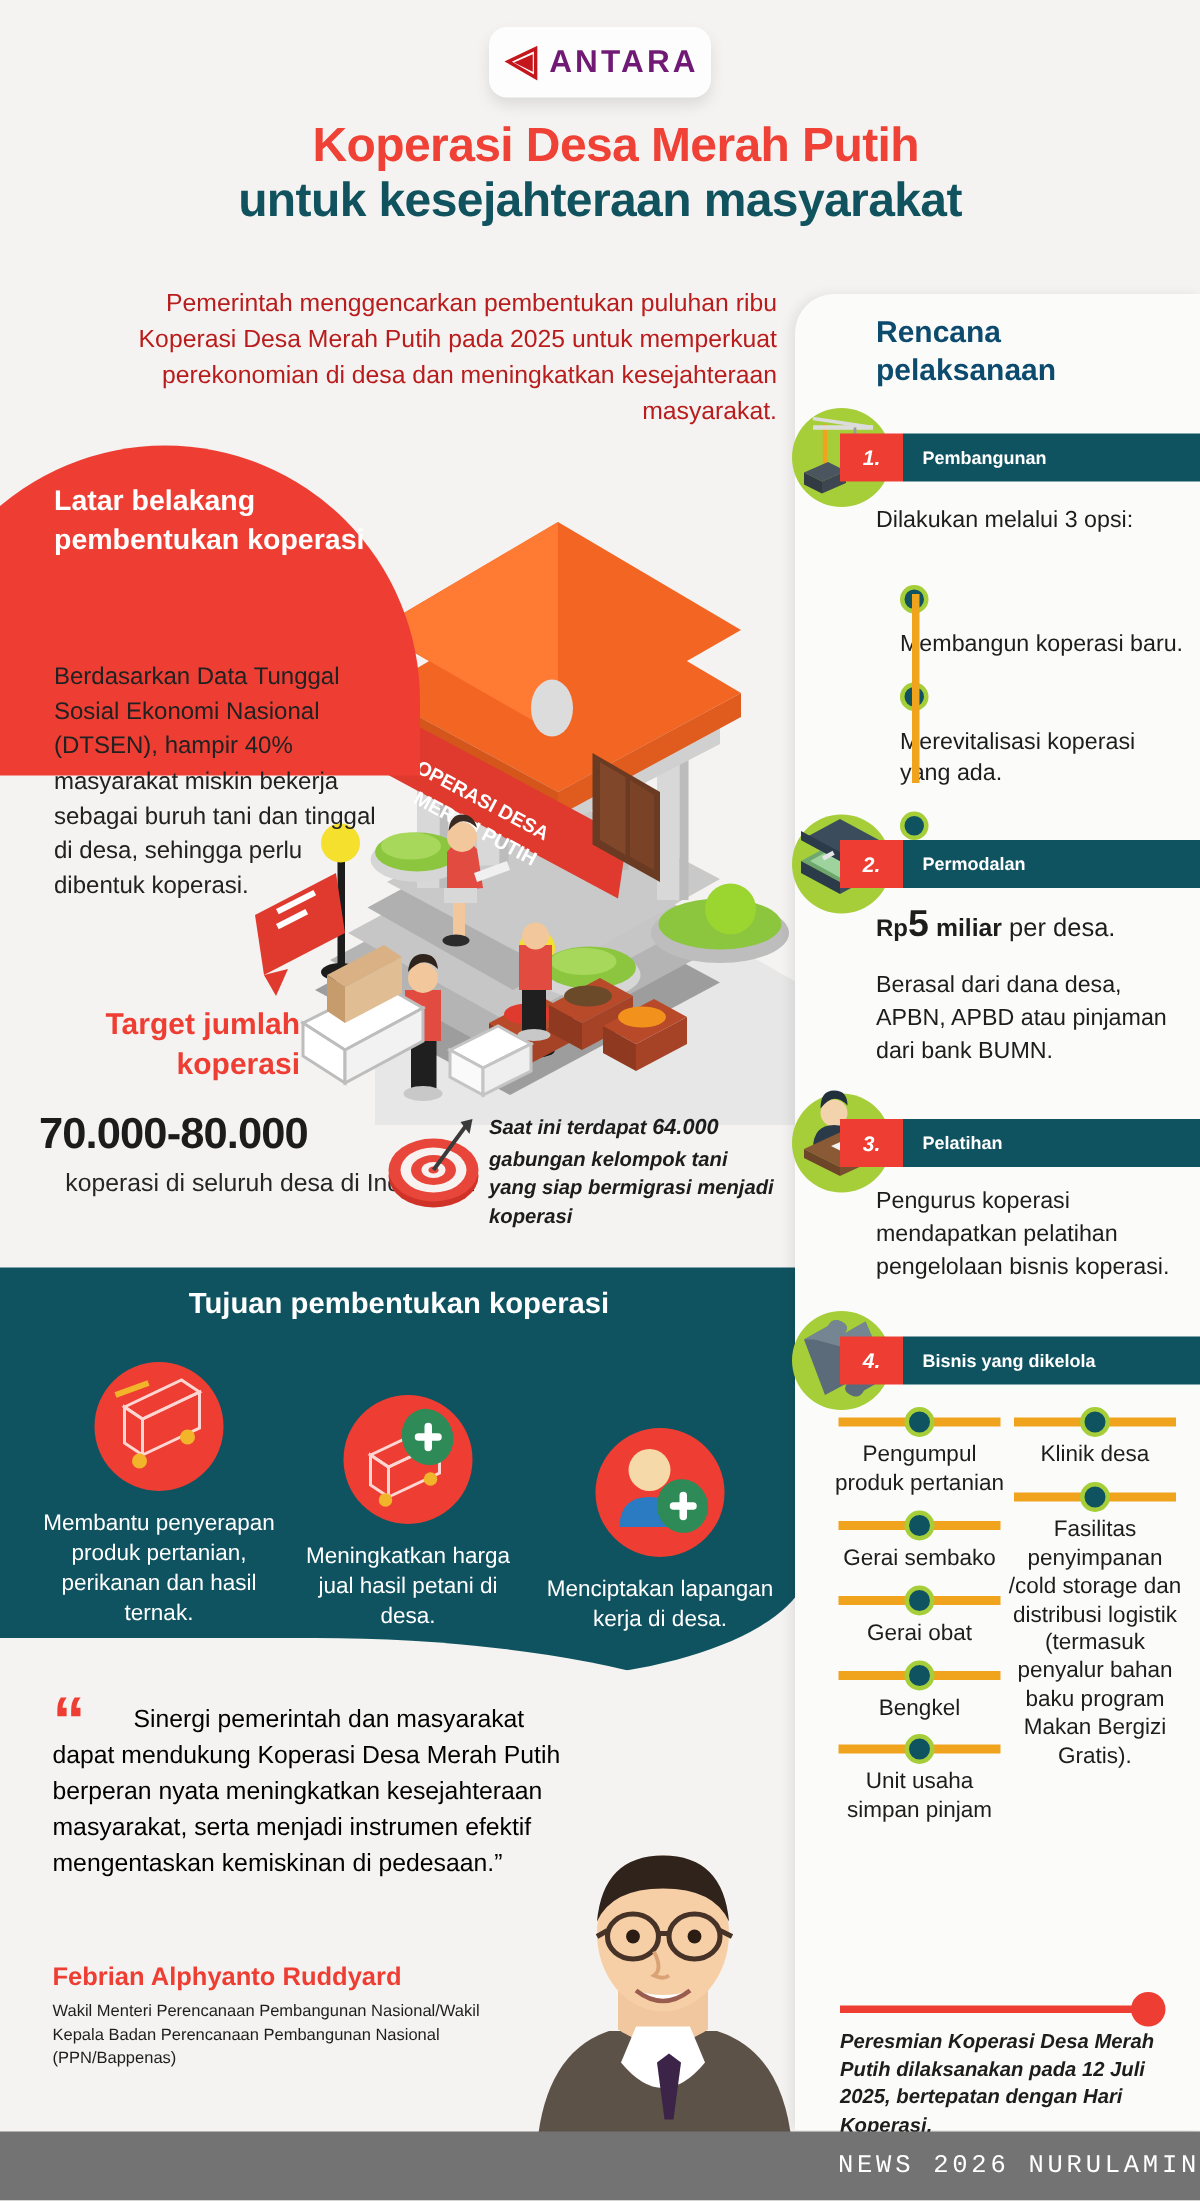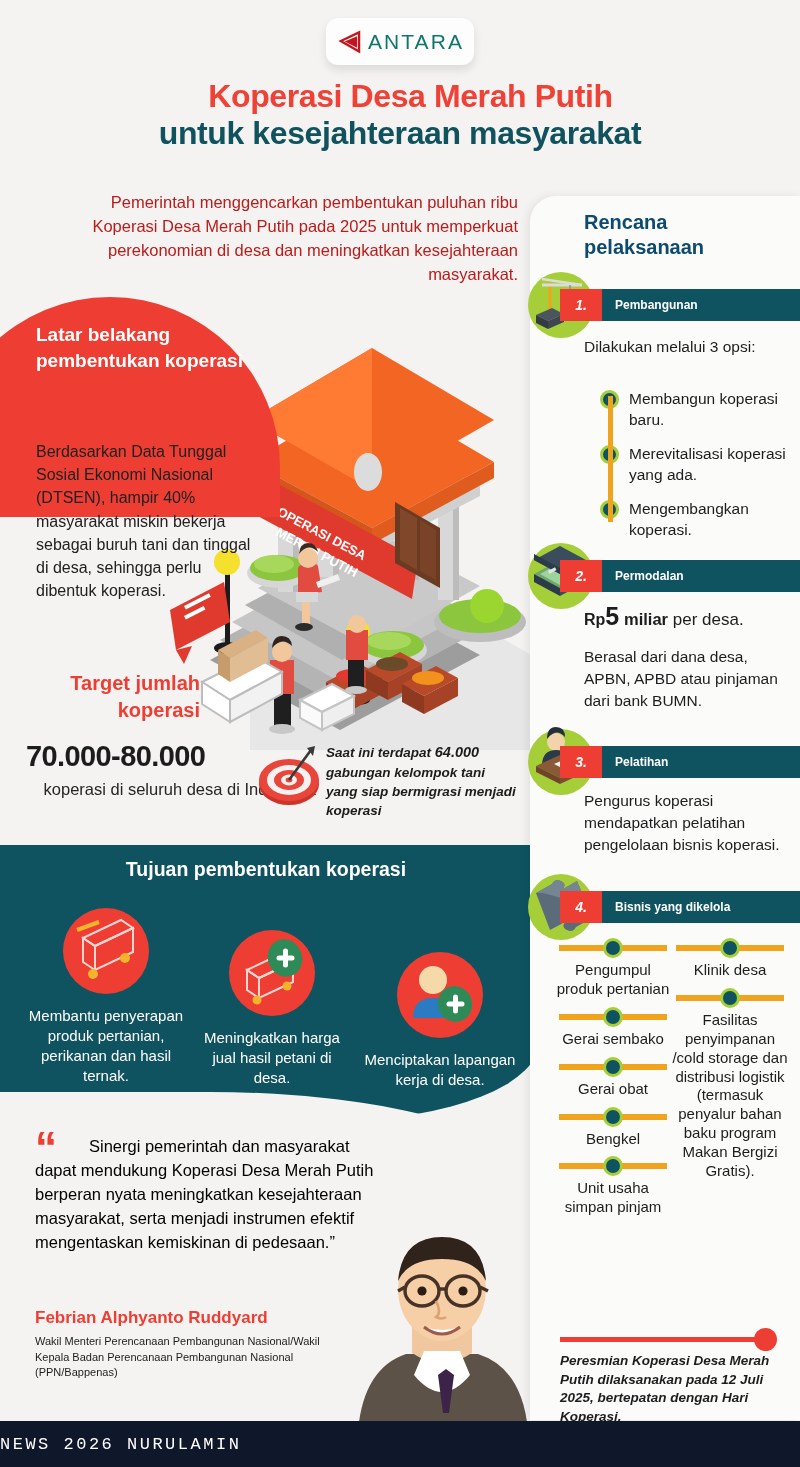--- a/index.html
+++ b/index.html
@@ -12,21 +12,21 @@
   .page { position:absolute; inset:0; background:#f4f3f1; overflow:hidden; }
 
   
   .logo-pill{
     position:absolute; left:326px; top:18px; width:148px; height:47px;
     background:#fdfdfd; border-radius:12px;
     box-shadow:0 5px 10px rgba(0,0,0,.10);
     display:flex; align-items:center; justify-content:center; gap:7px;
   }
   .logo-mark{ width:25px; height:24px; }
-  .logo-text{ font-size:21px; letter-spacing:2.1px; color:#0f766e; font-weight:400; }
+  .logo-text{ font-size:21px; letter-spacing:2.1px; color:#701a75; font-weight:700; }
 
   .title-wrap{ position:absolute; left:0; top:78px; width:800px; text-align:center; }
   .title-1{ font-size:32px; font-weight:bold; color:#ef4136; letter-spacing:-.4px; line-height:1.16;padding-left:21px; }
   .title-2{ font-size:32px; font-weight:bold; color:#10525e; letter-spacing:-.4px; line-height:1.16; }
 
   .intro{
     position:absolute; left:62px; top:190px; width:456px;
     text-align:right; font-size:16.5px; line-height:1.46; color:#b91c1c;
   }
 
@@ -131,21 +131,21 @@
   .sec-bar{
     position:absolute; left:42px; top:0; right:0; height:32px; background:#0f5360;
     color:#fff; font-size:12px; font-weight:bold;
     display:flex; align-items:center; padding-left:13px;
   }
   .sec-body{
     position:absolute; left:584px; width:205px;
     font-size:15.5px; line-height:1.42; color:#1d1d1d;
   }
   .bullets{ position:absolute; left:600px; width:190px; }
-  .bullet{ display:flex; gap:10px; margin-bottom:13px; align-items:flex-start; }
+  .bullet{ display:flex; gap:10px; margin-bottom:13px; align-items:flex-start;flex-direction:column; }
   .bdot{
     flex:0 0 auto; width:19px; height:19px; border-radius:50%;
     background:#0f5360; border:3px solid #a6ce39; margin-top:2px;
   }
   .bline{ position:absolute; left:8px; top:8px; width:5px; background:#f0a31c; }
   .btxt{ font-size:15.5px; line-height:1.36; color:#1d1d1d; }
 
   .rp-amount{ position:absolute; left:584px; width:210px; font-size:17px; color:#1d1d1d; }
   .rp-amount .rp{ font-weight:bold; font-size:16px; }
   .rp-amount .big{ font-weight:bold; font-size:25px; }
@@ -172,22 +172,22 @@
     position:absolute; left:754px; top:1328px; width:23px; height:23px;
     border-radius:50%; background:#ee3e33;
   }
   .closing-txt{
     position:absolute; left:560px; top:1352px; width:225px;
     font-size:13.5px; font-style:italic; font-weight:bold; line-height:1.38; color:#1d1d1d;
   }
 
   
   .footer{
-    position:absolute; left:0; bottom:0; width:800px; height:46px; background:#0f172a;
-    display:flex; align-items:center; justify-content:flex-start;
+    position:absolute; left:0; bottom:0; width:800px; height:46px; background:#737373;
+    display:flex; align-items:center; justify-content:flex-end;
   }
   .footer span{
     color:#ffffff; font-family:"Liberation Mono", monospace;
     font-size:17px; letter-spacing:2.5px;
   }
 </style>
 </head>
 <body>
 
 <div class="page">

